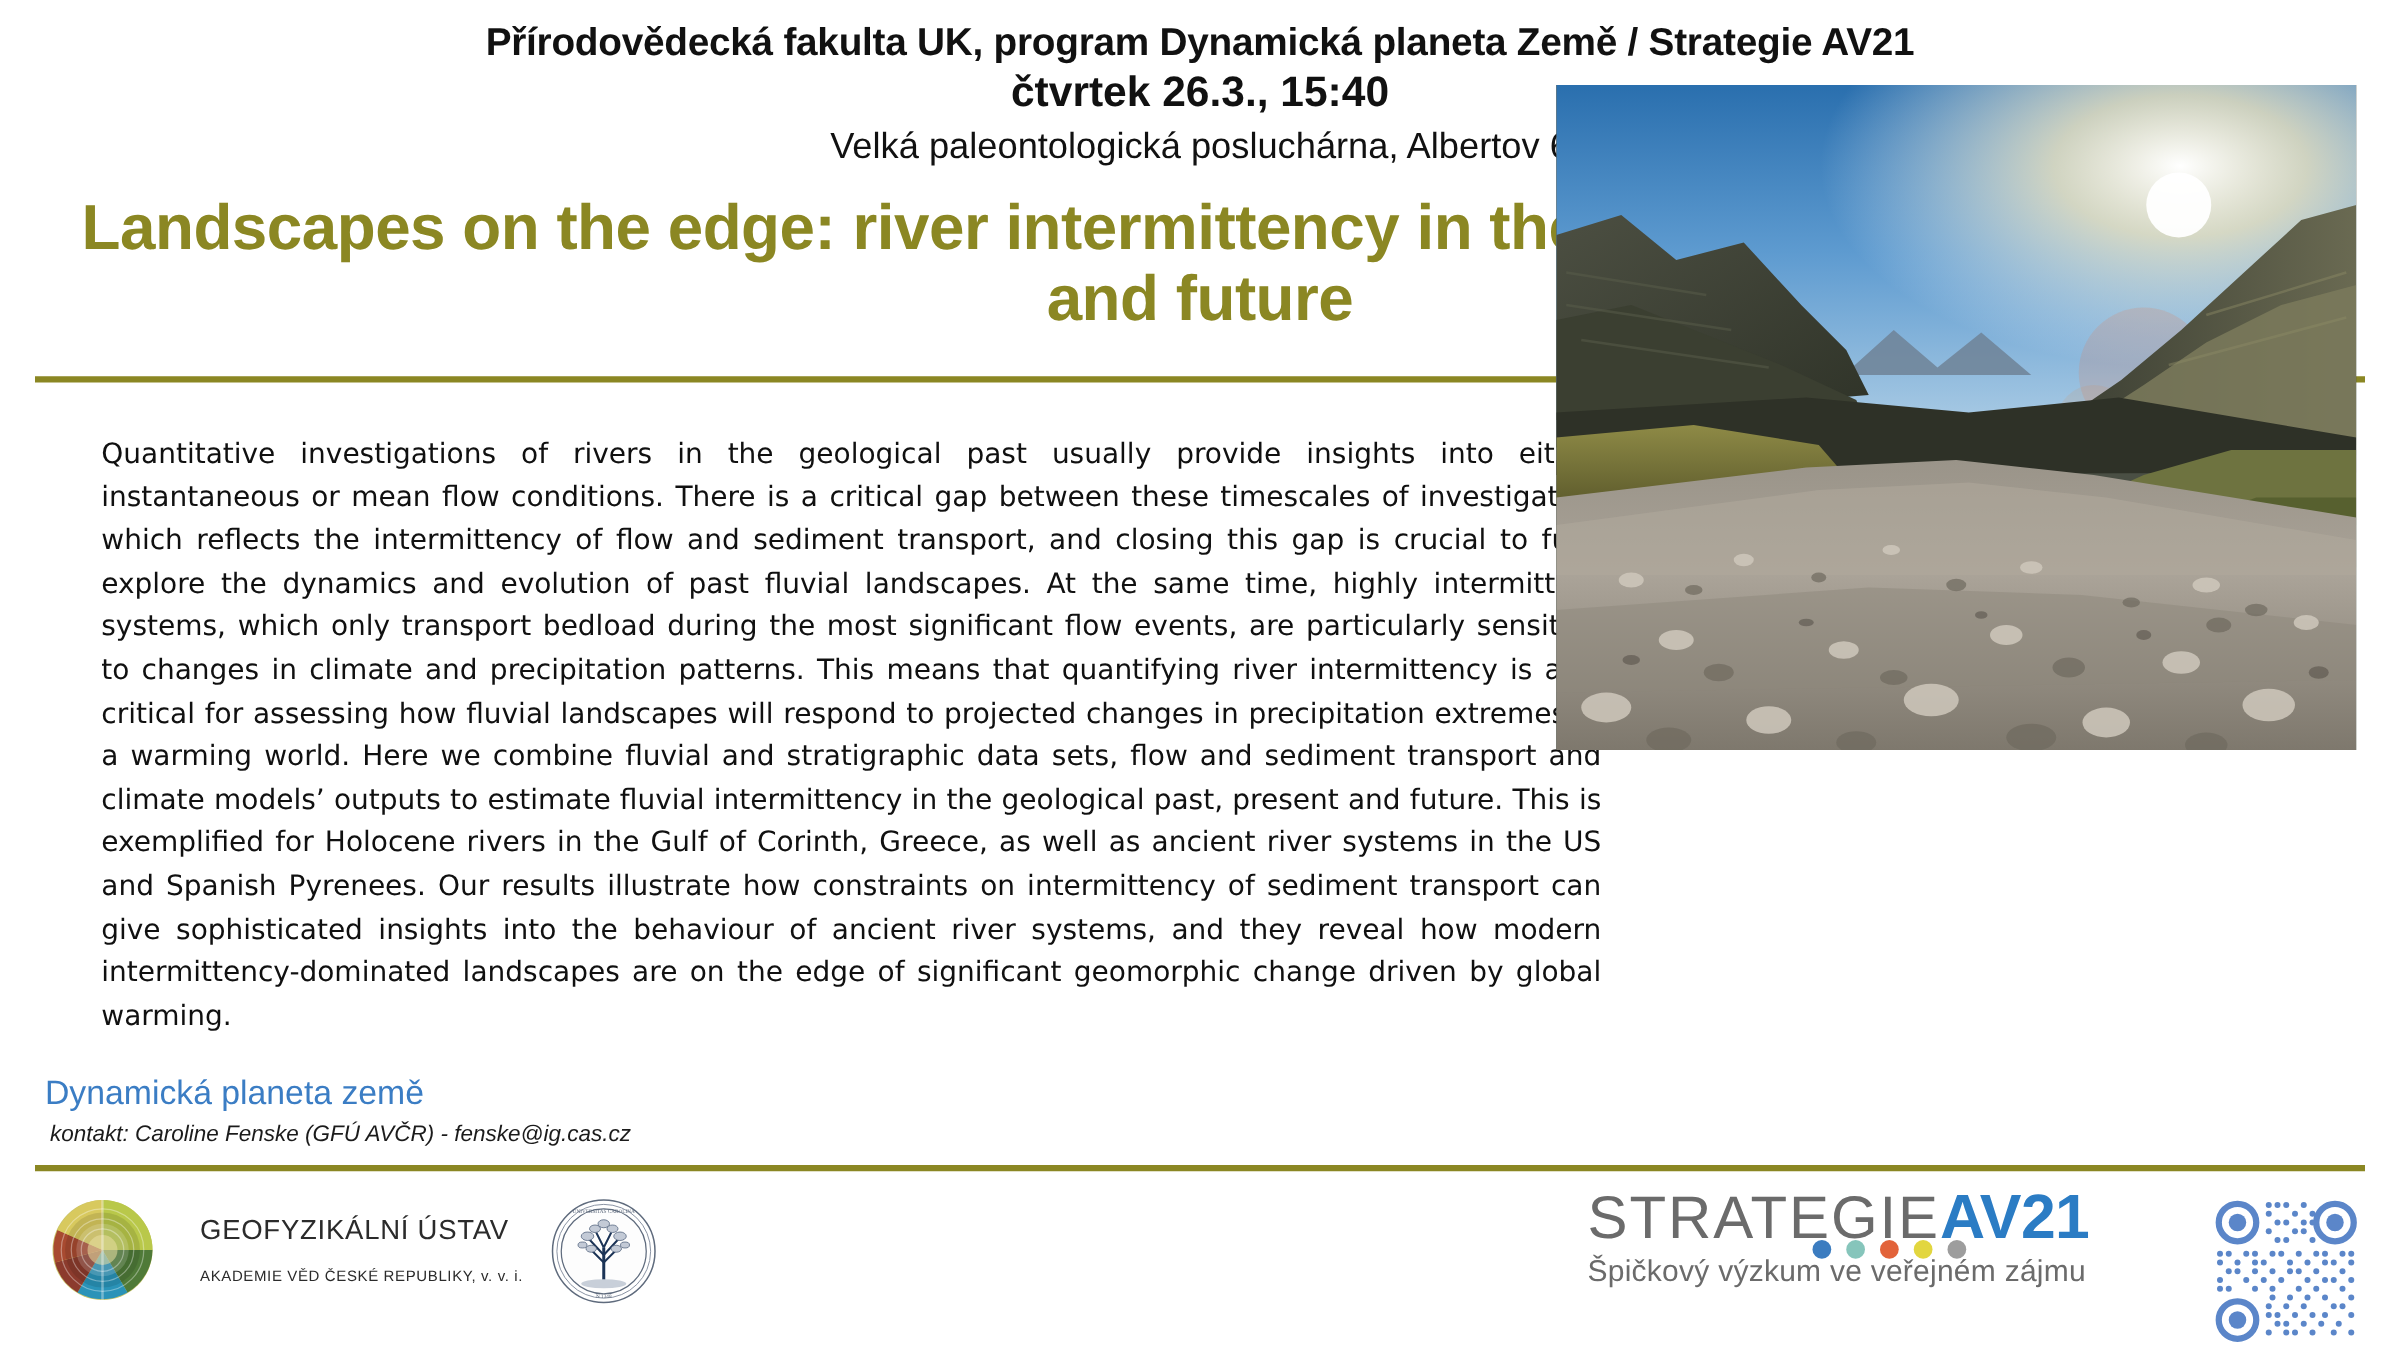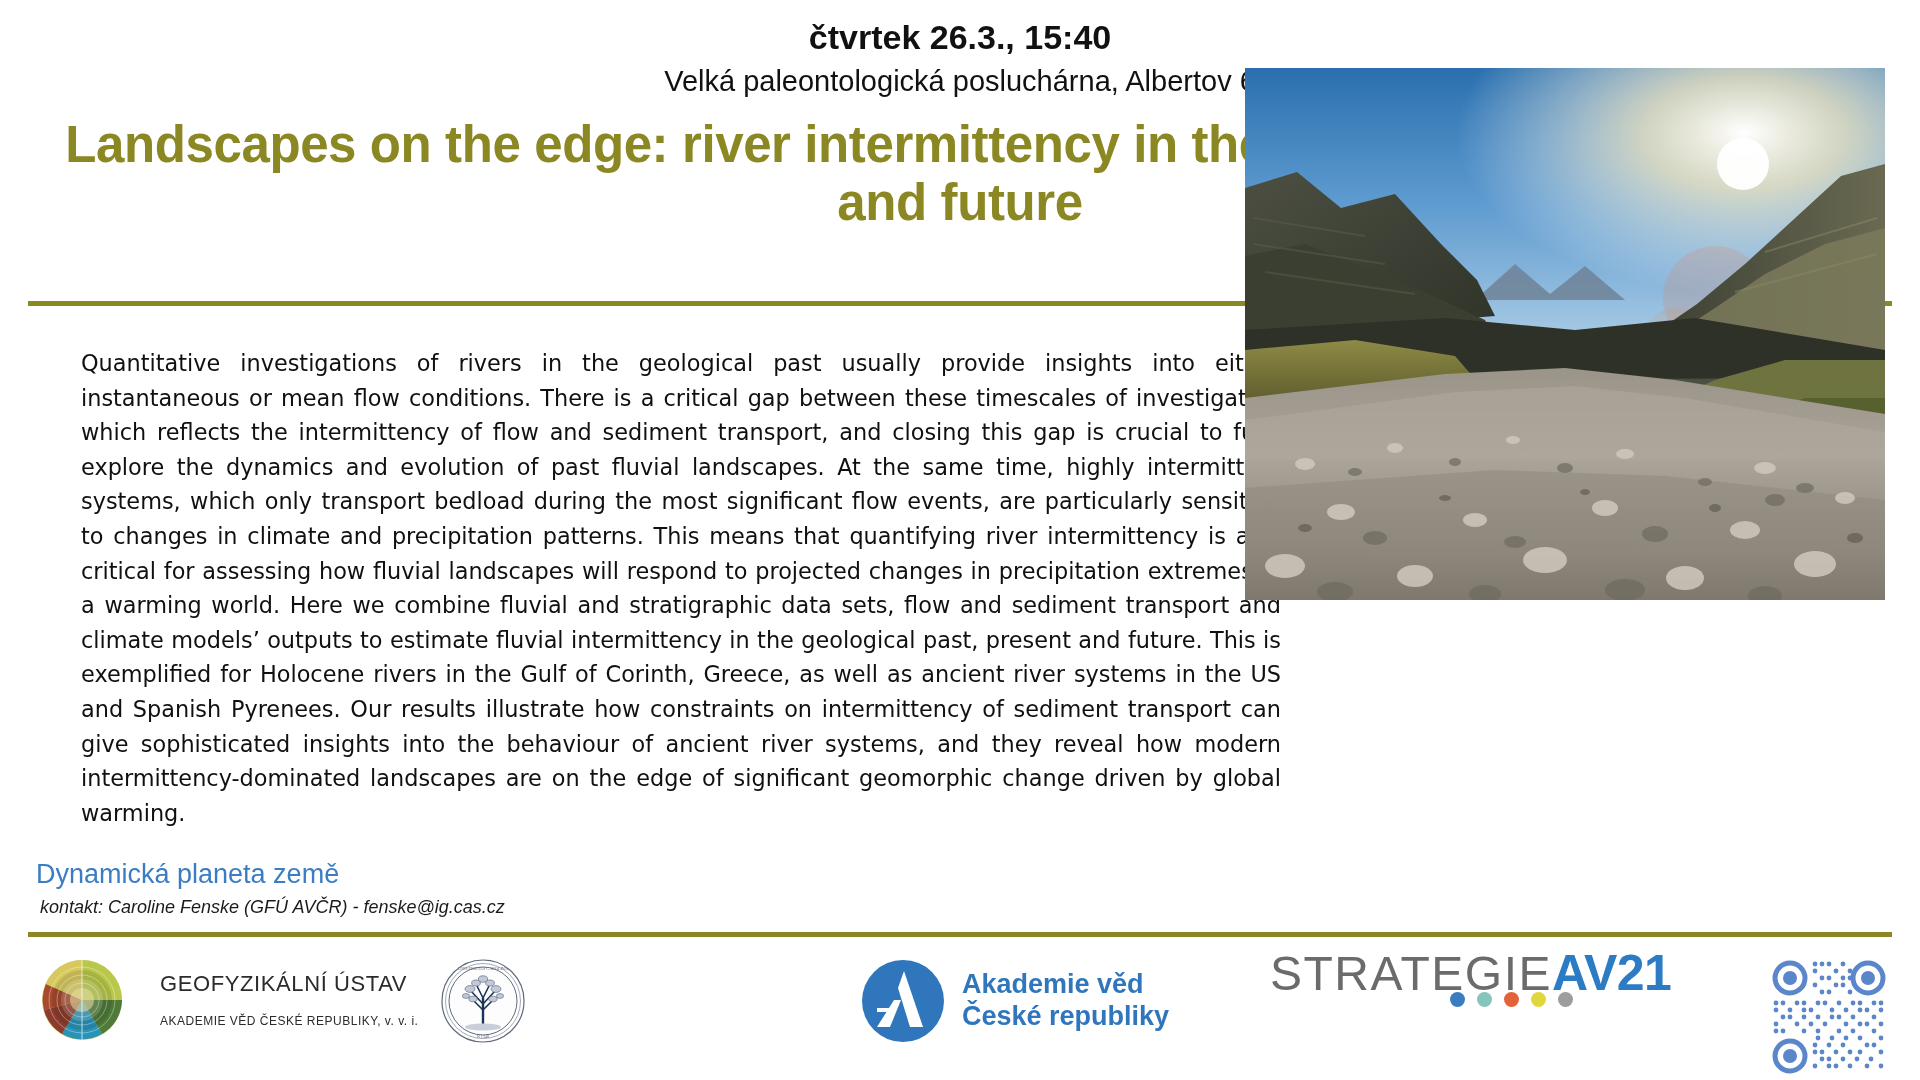--- a/index.html
+++ b/index.html
@@ -254,20 +254,21 @@
     margin-top: 5px;
     letter-spacing: 0.2px;
   }
 </style>
 </head>
 <body>
 
 <div class="poster">
 
   <div class="header">
+    <div class="header-line1">Přírodovědecká fakulta UK, program Dynamická planeta Země / Strategie AV21</div>
     <div class="header-line2">čtvrtek 26.3., 15:40</div>
     <div class="header-line3">Velká paleontologická posluchárna, Albertov 6</div>
   </div>
 
   <div class="title">Landscapes on the edge:  river intermittency in the geological past, present and future</div>
 
   <div class="rule-top"></div>
 
   <div class="content">
 
@@ -449,46 +450,35 @@
           <ellipse cx="60" cy="38" rx="3.6" ry="2.4"></ellipse>
         </g>
         <ellipse cx="43" cy="69" rx="18" ry="3.6" fill="#c8cfd9"></ellipse>
         <g fill="#5f6b7d" font-size="4.2" font-family="Liberation Serif, serif">
           <text x="43" y="12" text-anchor="middle">UNIVERSITAS CAROLINA</text>
           <text x="43" y="80" text-anchor="middle">N 1348</text>
         </g>
       </svg>
     </div>
 
-    <div class="logo logo-avcr">
-      <svg width="86" height="86" viewBox="0 0 86 86">
-        <circle cx="43" cy="43" r="41" fill="#3076bc"></circle>
-        <path d="M44 13 L63 69 L50 69 L38 30 Z" fill="#ffffff"></path>
-        <path d="M34 42 L41 42 L30 69 L17 69 Z" fill="#ffffff"></path>
-        <rect x="17" y="50" width="16" height="4" fill="#ffffff"></rect>
-      </svg>
-      <div class="avcr-text">
-        <div class="avcr-t1">Akademie věd</div>
-        <div class="avcr-t2">České republiky</div>
-      </div>
-    </div>
 
     <div class="logo logo-av21">
       <div style="position:relative;">
         <div class="av21-top">
           <span class="av21-strategie">STRATEGIE</span>
           <span class="av21-av21">AV21</span>
         </div>
         <div class="av21-dots">
           <i style="background:#3b7cc0"></i>
           <i style="background:#86c5bb"></i>
           <i style="background:#e2633a"></i>
           <i style="background:#e2d63f"></i>
           <i style="background:#9d9d9d"></i>
         </div>
+        <div class="av21-sub">Špičkový výzkum ve veřejném zájmu</div>
       </div>
     </div>
 
     <div class="logo logo-qr">
       <svg width="118" height="118" viewBox="0 0 118 118">
         <rect width="118" height="118" fill="#ffffff"></rect>
         <g fill="#5b86c9">
 
           <circle cx="20" cy="20" r="15" fill="none" stroke="#5b86c9" stroke-width="5"></circle>
           <circle cx="20" cy="20" r="7"></circle>

